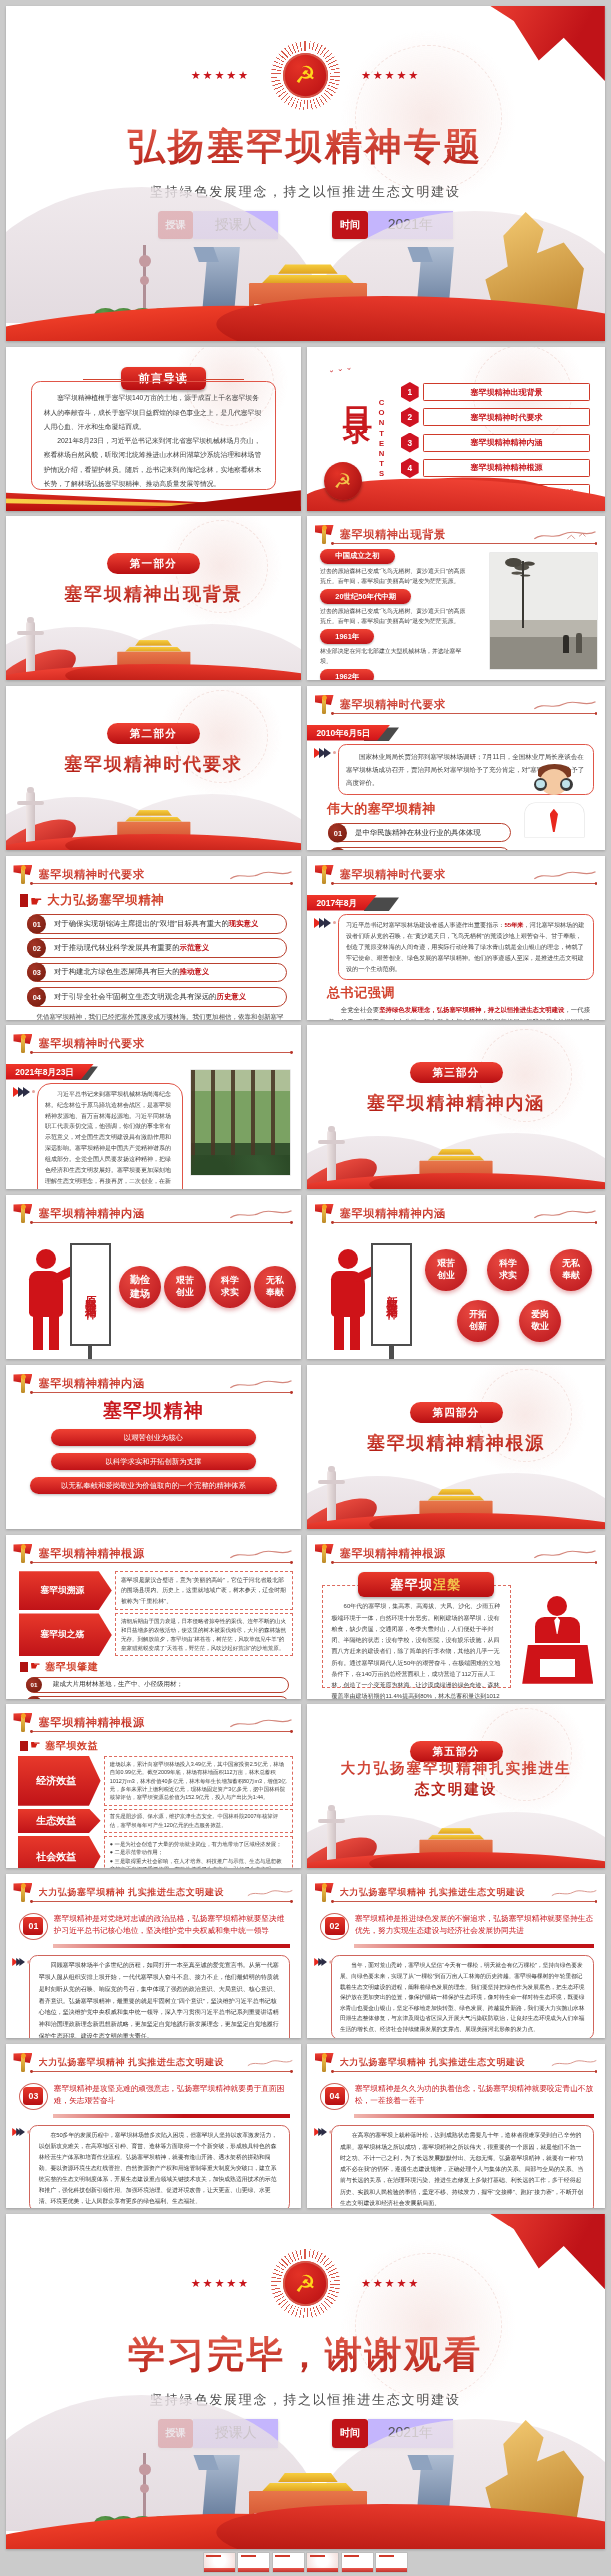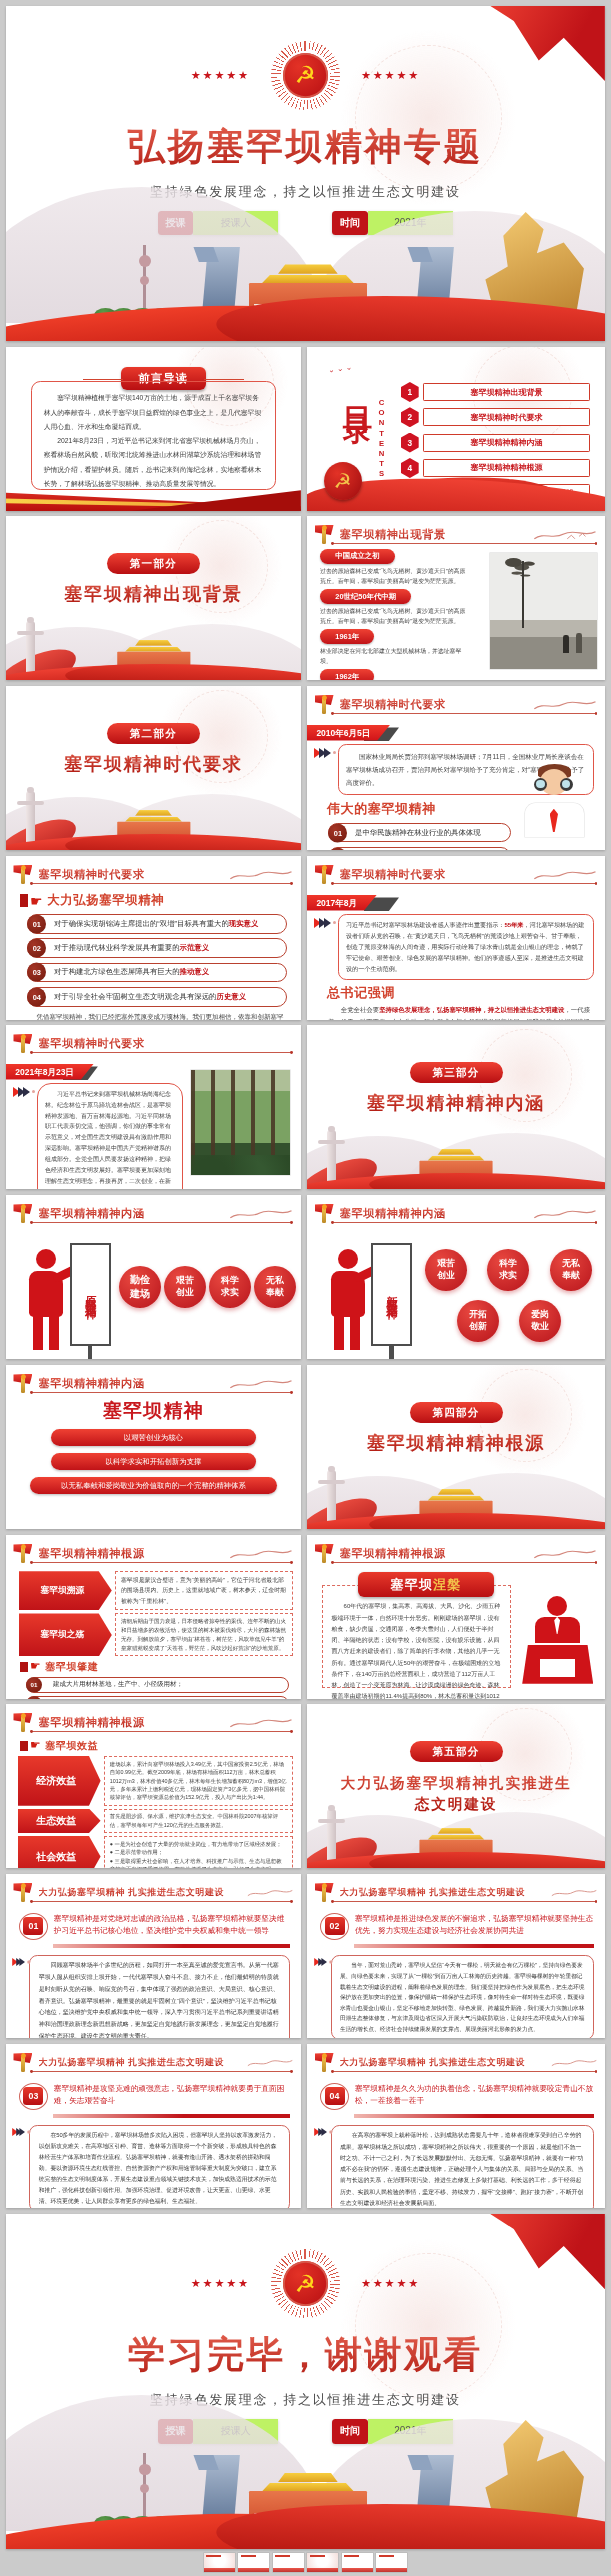--- a/index.html
+++ b/index.html
@@ -28,21 +28,21 @@
   .emb .core{width:45px;height:45px;border-radius:50%;background:radial-gradient(circle at 35% 30%,#e33226,#b60e12);
       color:#ffd71c;font-size:23.6px;display:flex;align-items:center;justify-content:center;
       box-shadow:0 0 0 1.8px #d8584a inset;font-style:normal;}
   .cover-title{position:absolute;top:116px;left:0;right:0;margin:0;text-align:center;
       font-size:37px;font-weight:900;letter-spacing:2.4px;color:#c53327;
       background:linear-gradient(#e4604f,#b21d14);-webkit-background-clip:text;background-clip:text;-webkit-text-fill-color:transparent;}
   .cover-sub{position:absolute;top:177px;left:0;right:0;margin:0;text-align:center;font-size:13px;color:#4c4c4c;letter-spacing:1.8px;}
   .badges{position:absolute;top:205px;left:0;right:0;display:flex;justify-content:center;gap:54px;}
   .badge{display:flex;align-items:stretch;filter:drop-shadow(0 1.2px 1.8px rgba(0,0,0,.18));}
   .b-label{background:#c01318;color:#fff;font-size:10px;font-weight:bold;display:flex;align-items:center;padding:0 7.7px;border-radius:3.5px;}
-  .b-value{background:#bef264;color:#555;font-size:10px;display:flex;align-items:center;justify-content:center;min-width:64px;padding:5.3px 10.6px;}
+  .b-value{background:#c4b5fd;color:#555;font-size:14px;display:flex;align-items:center;justify-content:center;min-width:64px;padding:5.3px 10.6px;}
 
   
   .cityscape{position:absolute;left:0;right:0;bottom:0;height:115px;pointer-events:none;}
   .mtn{position:absolute;border-radius:50% 50% 0 0/100% 100% 0 0;}
   .cs-m1{left:-47px;bottom:17.7px;width:365px;height:136px;background:linear-gradient(#ece4e8,#dcd2d8);opacity:.8;}
   .cs-m2{right:-35px;bottom:17.7px;width:330px;height:112px;background:linear-gradient(#efe7ea,#e0d6db);opacity:.8;}
   .pearl{position:absolute;left:137px;bottom:31px;width:3.5px;height:65px;background:#b08f96;}
   .pearl::before{content:"";position:absolute;left:-4.1px;top:10.6px;width:11.8px;height:11.8px;border-radius:50%;background:#c49aa0;}
   .pearl::after{content:"";position:absolute;left:-2.9px;top:31px;width:9.4px;height:9.4px;border-radius:50%;background:#c49aa0;}
   .cctv{position:absolute;bottom:28px;width:32px;height:66px;background:linear-gradient(180deg,#aebdd2,#647a9a);transform:skewX(-5deg);}
@@ -140,21 +140,21 @@
   .toc-emblem{position:absolute;left:16.5px;bottom:10.6px;width:38px;height:38px;border-radius:50%;
       background:radial-gradient(circle at 35% 30%,#e33226,#9d0b0e);color:#f3c34a;font-size:20px;
       display:flex;align-items:center;justify-content:center;box-shadow:0 1.8px 2.9px rgba(0,0,0,.35);}
 
   
   .part-pill{position:absolute;top:37px;left:0;right:0;margin:auto;width:93px;height:21px;border-radius:11.8px;
       background:linear-gradient(#ef4133,#b80f12);color:#fff;font-size:10.6px;font-weight:bold;letter-spacing:1.2px;
       display:flex;align-items:center;justify-content:center;}
   .part-title{position:absolute;top:66px;left:0;right:0;text-align:center;font-size:18px;font-weight:900;letter-spacing:1.8px;color:#c5160f;
       background:linear-gradient(#da5241,#ad150d);-webkit-background-clip:text;background-clip:text;-webkit-text-fill-color:transparent;}
-  .part-title.two{top:69px;font-size:14.7px;left:29.5px;right:29.5px;line-height:1.4;}
+  .part-title.two{top:54px;font-size:14.7px;left:29.5px;right:29.5px;line-height:1.4;}
   .deco{position:absolute;left:0;right:0;bottom:0;height:66px;}
   .dm1{left:-41px;bottom:-23.6px;width:224px;height:77px;background:linear-gradient(#ebe3e7,#d9ccd2);opacity:.75;}
   .dm2{right:-35px;bottom:-27px;width:248px;height:83px;background:linear-gradient(#efe8eb,#ddd2d7);opacity:.75;}
   .tam-s{position:absolute;left:0;right:0;bottom:7px;transform:scale(.62);transform-origin:bottom center;}
   .huabiao{position:absolute;left:20px;bottom:4.7px;width:8.8px;height:54px;border-radius:3.5px 3.5px 0 0;
       background:linear-gradient(90deg,#efe6e6,#cfc2c4);}
   .huabiao::before{content:"";position:absolute;left:-8.8px;top:9.4px;width:26.5px;height:4.1px;border-radius:2.4px;background:#d8cbcd;}
   .huabiao::after{content:"";position:absolute;left:1.2px;top:-4.7px;width:6.5px;height:6.5px;border-radius:50%;background:#d8cbcd;}
   .hb-silk{position:absolute;left:-15.3px;bottom:-10.6px;width:88px;height:35px;border-radius:50%;
       background:linear-gradient(#e8392b,#b40f0c);transform:rotate(-24deg);opacity:.9;}

